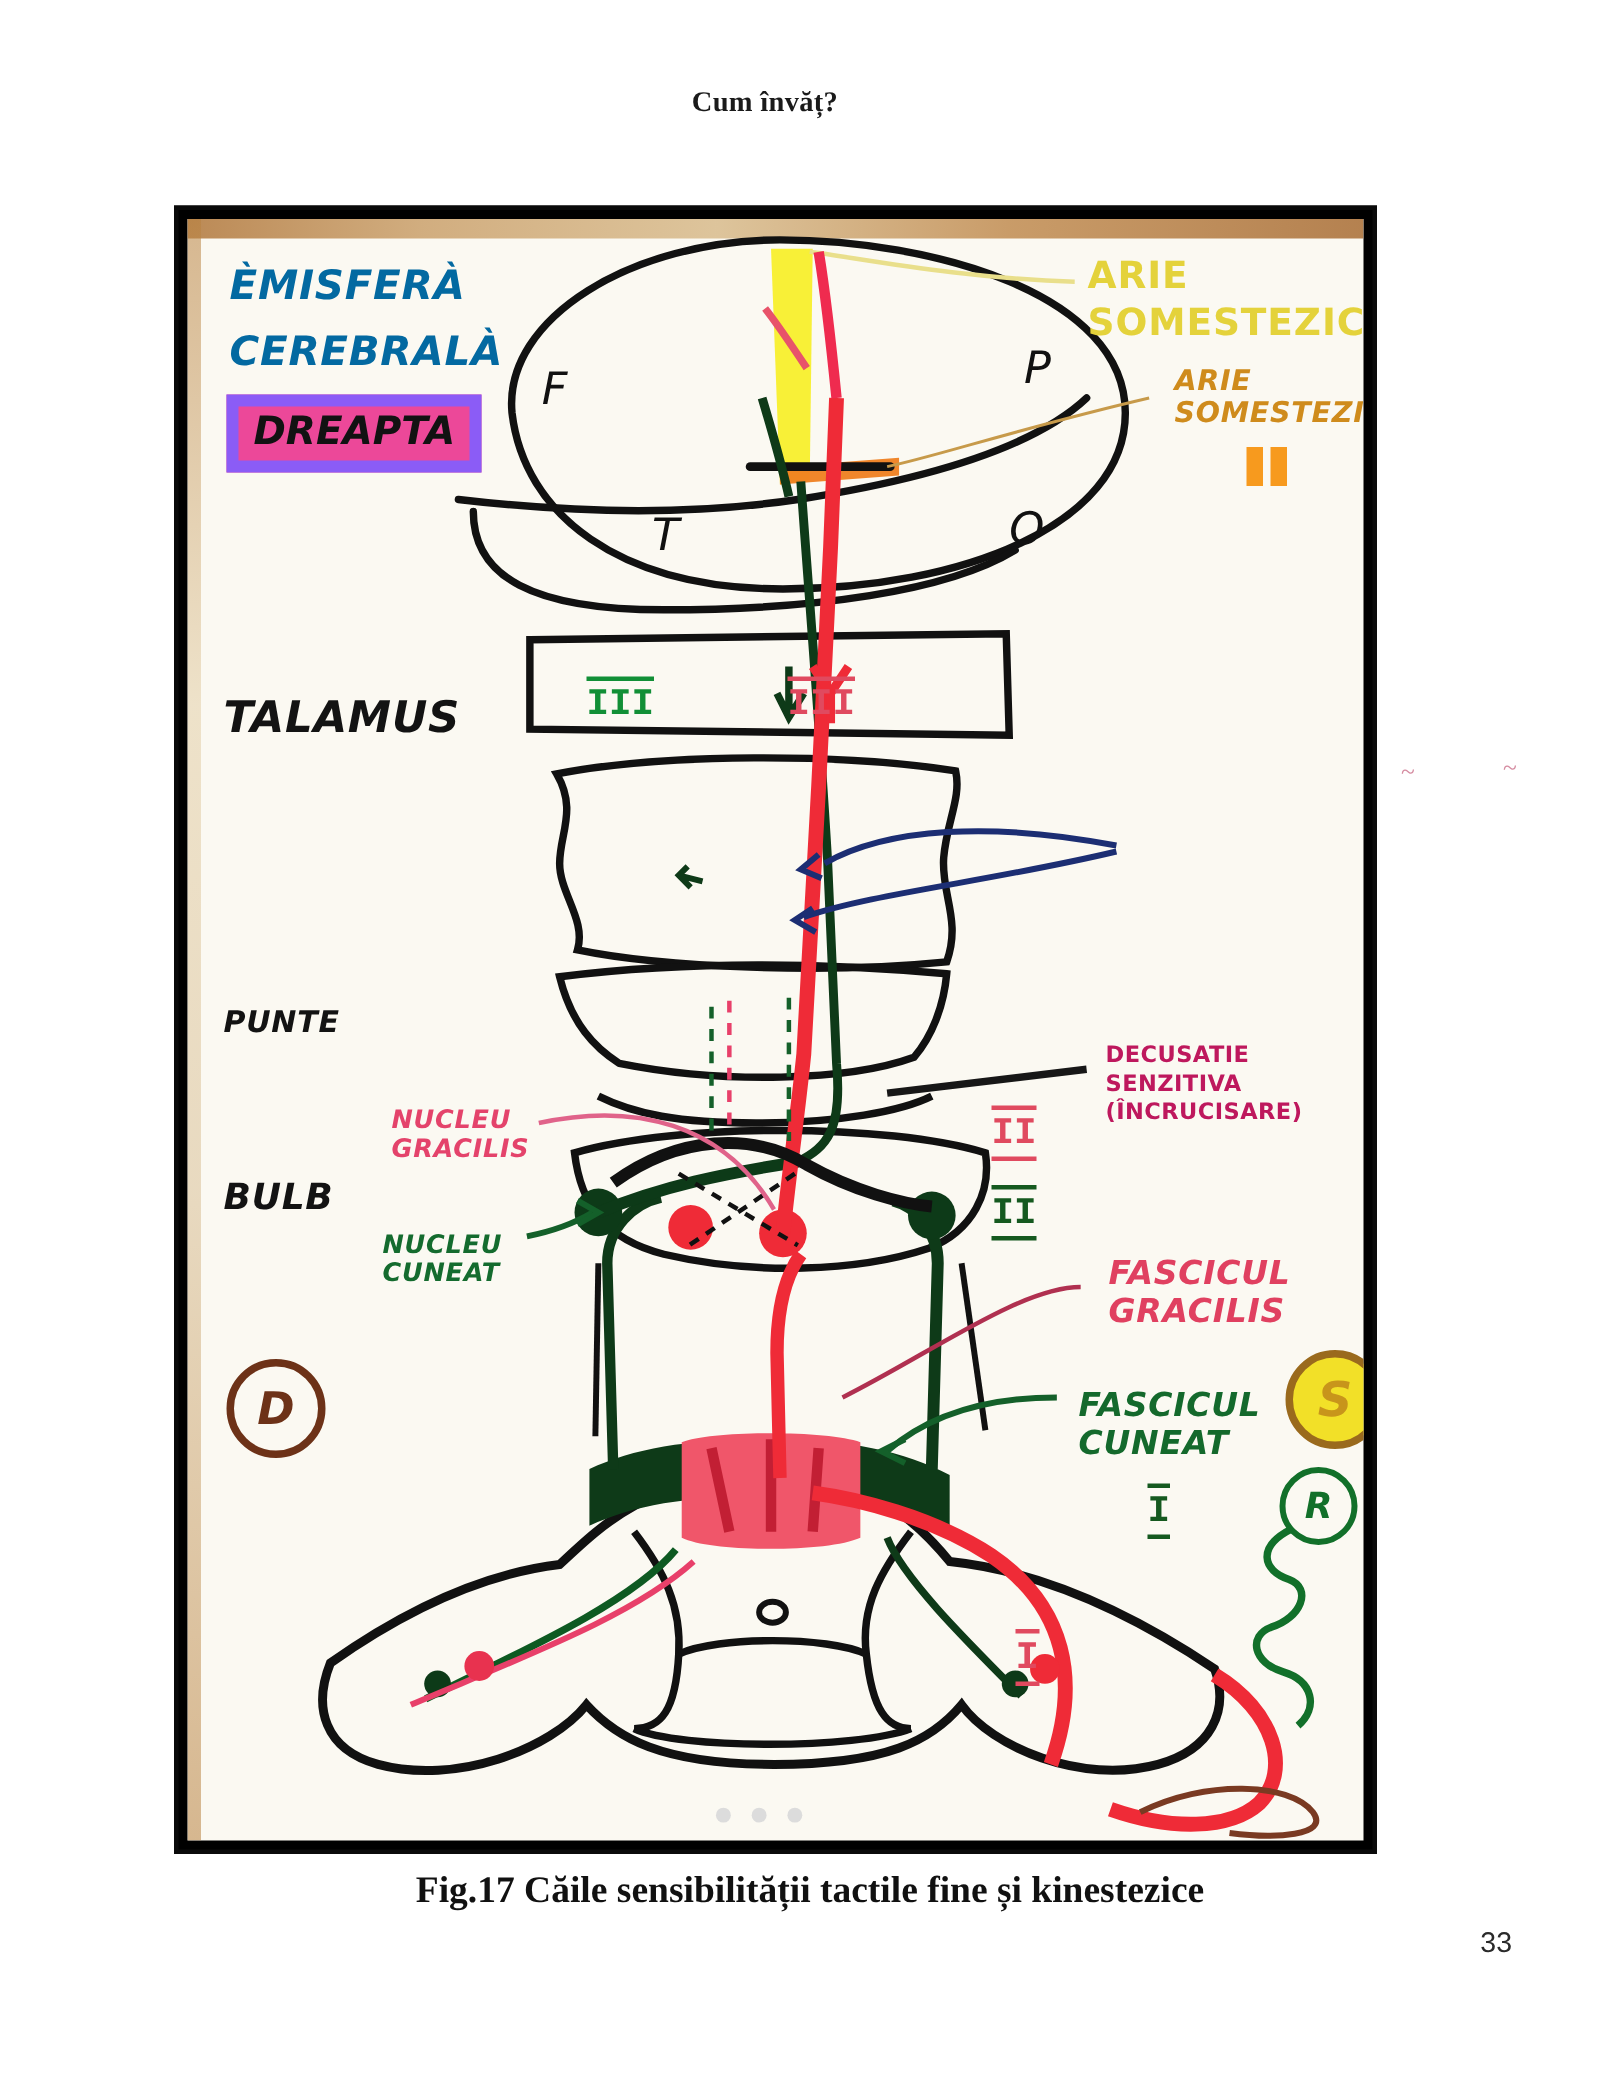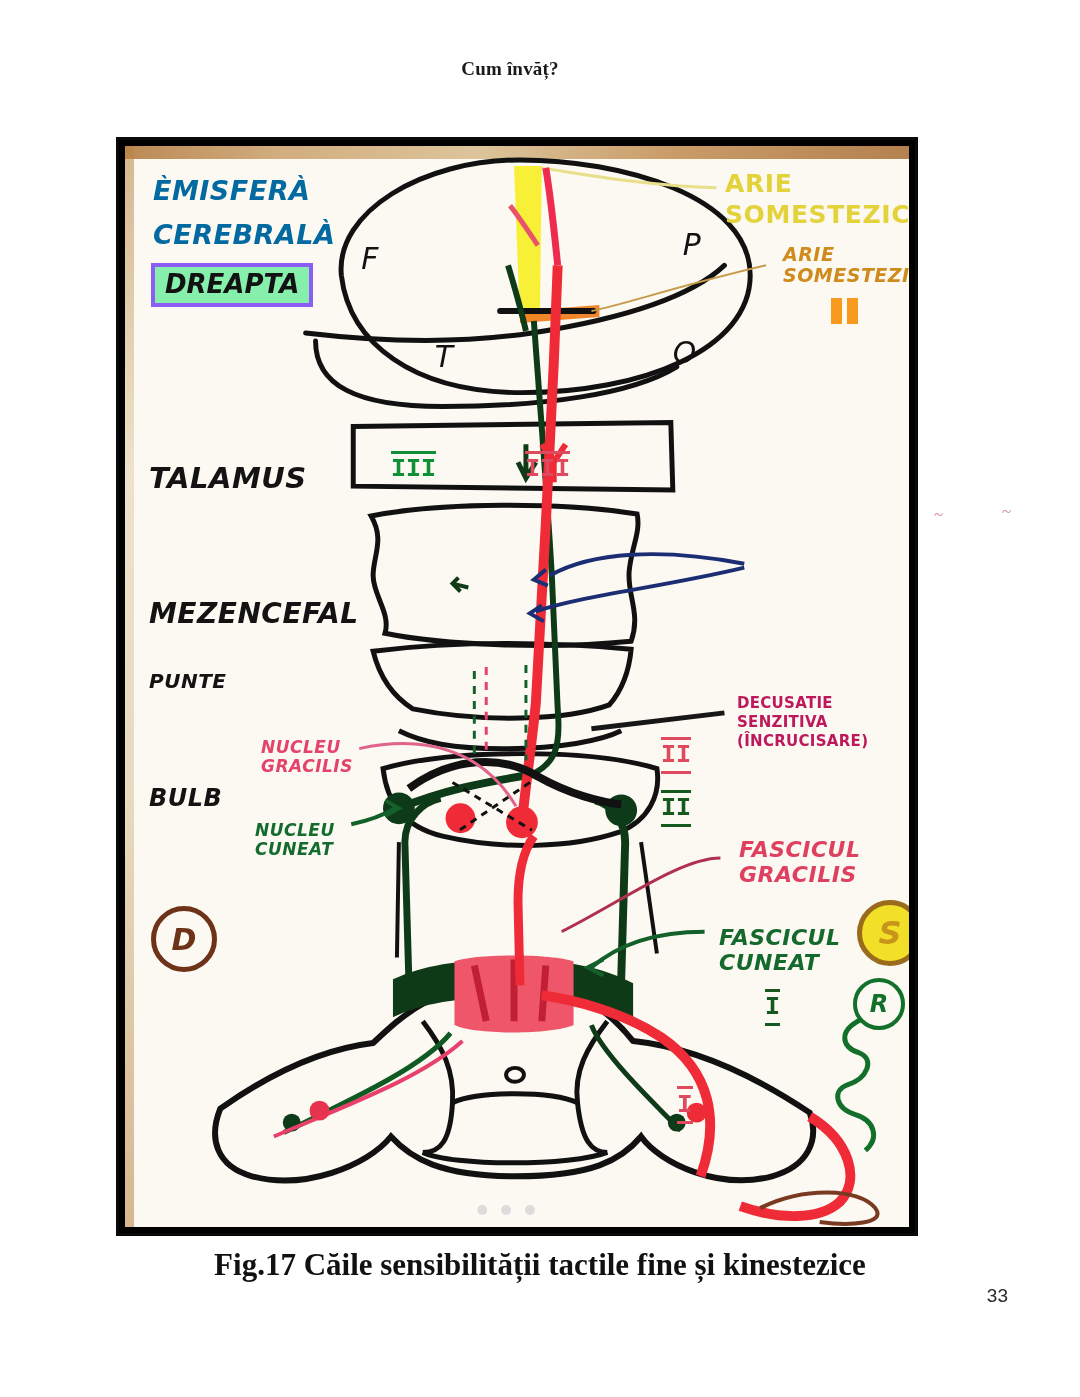--- a/index.html
+++ b/index.html
@@ -14,21 +14,21 @@
     position:absolute;top:58px;left:0;width:1020px;
     text-align:center;font-weight:bold;font-size:19px;color:#1a1a1a;
     letter-spacing:.2px;
   }
   .page-number{
     position:absolute;right:72px;top:1285px;
     font-size:19px;color:#2a2a2a;font-family:"Liberation Sans",sans-serif;
   }
   .fig-caption{
     position:absolute;top:1247px;left:0;width:1080px;
-    text-align:center;font-weight:bold;font-size:31px;color:#111;
+    text-align:center;font-weight:bold;font-size:25px;color:#111;
   }
   
   .figure{
     position:absolute;left:116px;top:137px;width:802px;height:1099px;
     background:#000;
     padding:0;box-sizing:border-box;
     border:3px solid #0a0a0a;
   }
   .figure-inner{
     position:absolute;left:6px;top:6px;right:6px;bottom:6px;
@@ -60,21 +60,21 @@
   .digital{
     position:absolute;
     font-family:"DejaVu Sans", sans-serif;
     font-weight:bold;
     line-height:1.25;
     white-space:pre;
   }
   .lbl-emisfera{left:28px;top:30px;font-size:27px;color:#0369a1;}
   .lbl-dreapta-box{
     position:absolute;left:26px;top:117px;
-    border:4px solid #8b5cf6;background:#86efac;
+    border:8px solid #8b5cf6;background:#ec4899;
     padding:2px 10px 4px 10px;
   }
   .lbl-dreapta{
     position:static;font-size:26px;color:#121212;
     font-family:"DejaVu Sans",sans-serif;font-weight:bold;font-style:italic;
   }
   .lbl-arie1{
     left:600px;top:22px;font-size:25px;color:#e4d23b;
     font-style:normal;letter-spacing:.6px;
   }
@@ -247,21 +247,20 @@
     <div class="digital lbl-arie1">ARIE
 SOMESTEZICA I</div>
     <div class="hw lbl-arie2">ARIE
 SOMESTEZICÀ</div>
     <div class="orange-ii">
       <span></span>
       <span></span>
     </div>
 
     <div class="hw lbl-talamus">TALAMUS</div>
-    <div class="hw lbl-mezencefal">MEZENCEFAL</div>
     <div class="hw lbl-punte">PUNTE</div>
     <div class="hw lbl-bulb">BULB</div>
 
     <div class="hw lbl-nucleu-gracilis">NUCLEU
 GRACILIS</div>
     <div class="hw lbl-nucleu-cuneat">NUCLEU
 CUNEAT</div>
     <div class="digital lbl-decusatie">DECUSATIE
 SENZITIVA
 (ÎNCRUCISARE)</div>

